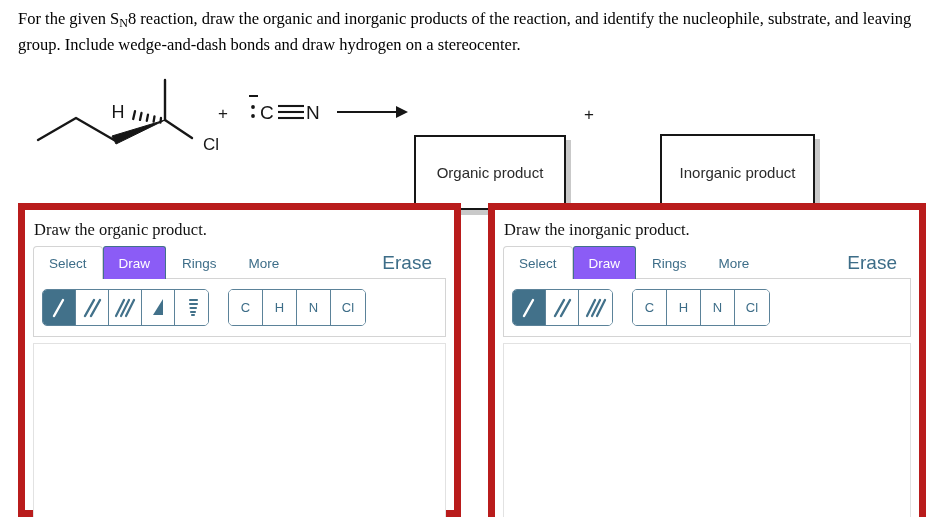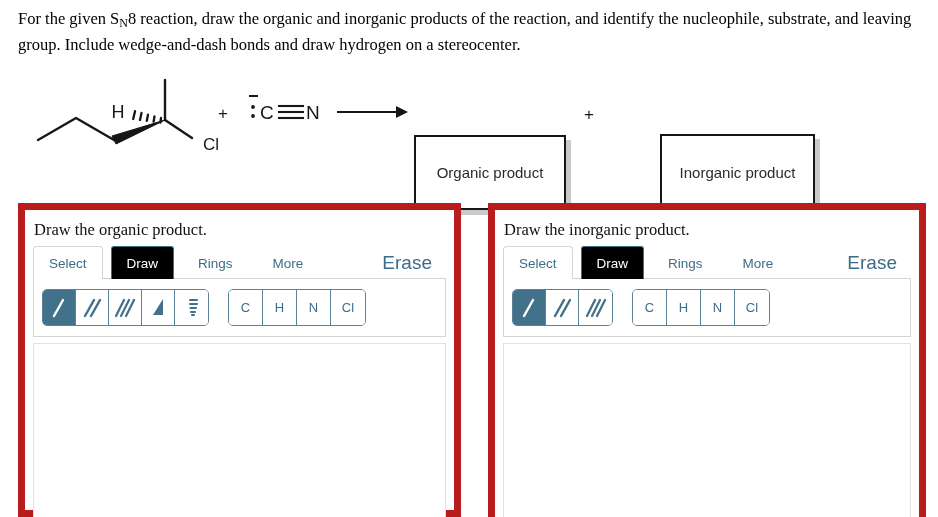--- a/index.html
+++ b/index.html
@@ -94,21 +94,20 @@
     padding: 10px 0 0 9px;
   }
 
   
   .tab-row {
     position: relative;
     margin: 6px 8px 0 8px;
     height: 33px;
     display: flex;
     align-items: stretch;
-    gap: 8px;
   }
   .tab-row::after {
     content: "";
     position: absolute;
     left: 0; right: 0; bottom: 0;
     height: 1px;
     background: #d4d4d4;
   }
   .tab {
     display: flex;
@@ -125,21 +124,21 @@
     box-sizing: border-box;
     white-space: nowrap;
   }
   .tab.inactive-left {
     border-color: #d4d4d4;
     background: #ffffff;
     border-top-left-radius: 4px;
     border-top-right-radius: 4px;
   }
   .tab.active {
-    background: #000000;
+    background: #8b5cf6;
     color: #ffffff;
     border-color: #42718a;
     border-top-left-radius: 3px;
     border-top-right-radius: 3px;
   }
   .tab-spacer {
     flex: 1;
     border-bottom: 1px solid #d4d4d4;
   }
   .tab-erase {

